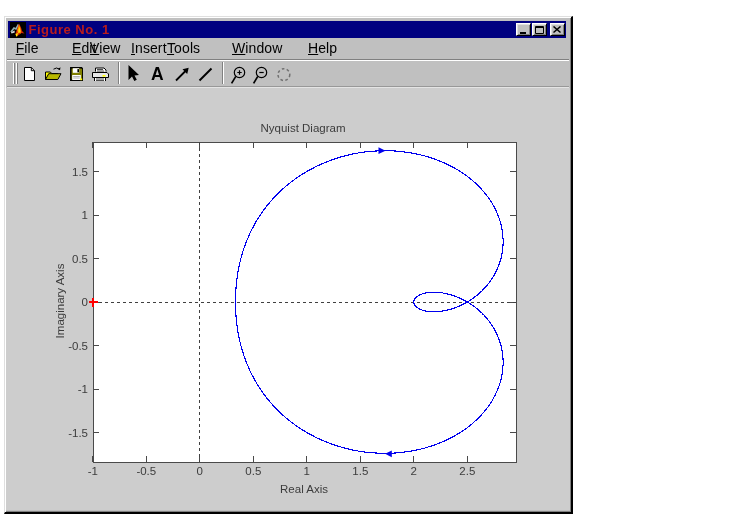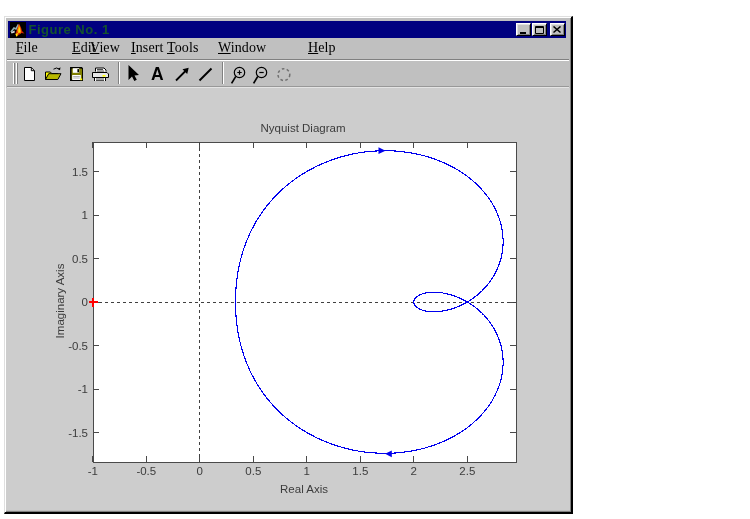--- a/index.html
+++ b/index.html
@@ -2,26 +2,26 @@
 <html><head><meta charset="utf-8"><style>
 * { margin:0; padding:0; box-sizing:border-box; }
 body { width:750px; height:519px; background:#ffffff; position:relative;
   font-family:"Liberation Sans", sans-serif; overflow:hidden; }
 .abs { position:absolute; }
 #win { left:4px; top:16px; width:569px; height:498px; background:#c0c0c0;
   border-top:1px solid #dfdfdf; border-left:1px solid #dfdfdf;
   border-right:2px solid #000; border-bottom:2px solid #000;
   box-shadow: inset 1px 1px 0 #ffffff, inset -1px -1px 0 #808080; }
 #title { left:8px; top:20.5px; width:558px; height:17.8px; background:#000080; }
-#ttext { left:28.5px; top:21.5px; color:#14532d; font-weight:bold; font-size:13px; letter-spacing:0.5px; }
+#ttext { left:28.5px; top:21.5px; color:#b91c1c; font-weight:bold; font-size:13px; letter-spacing:0.5px; }
 .tbtn { top:23px; width:15px; height:13px; background:#c0c0c0;
   border-top:1px solid #fff; border-left:1px solid #fff;
   border-right:1px solid #000; border-bottom:1px solid #000;
   box-shadow: inset 1px 1px 0 #dfdfdf, inset -1px -1px 0 #808080; }
-.menu { top:40.6px; font-size:14px; letter-spacing:0.1px; line-height:1; color:#000;font-family:Liberation Serif, serif; }
+.menu { top:40.6px; font-size:14px; letter-spacing:0.1px; line-height:1; color:#000; }
 .etch-d { height:1px; background:#808080; }
 .etch-w { height:1px; background:#ffffff; }
 .vd { top:63px; width:1px; height:21px; }
 .vdd { background:#808080; } .vdw { background:#ffffff; }
 #canvas { left:6px; top:88px; width:564px; height:422px; background:#cdcdcd; }
 svg { position:absolute; left:0; top:0; }
 </style></head>
 <body>
 <div class="abs" id="win"></div>
 <div class="abs" id="title"></div>
@@ -43,21 +43,21 @@
     <path d="M0.5 1.5h8v7h-8zM0.5 2.5h8" stroke="#000" fill="none"></path>
   </svg>
 <svg class="abs" width="9" height="8" style="left:553px;top:26px">
     <path d="M0.5 0.5 L7.5 6.5 M7.5 0.5 L0.5 6.5" stroke="#000" stroke-width="1.5" fill="none"></path>
   </svg>
 <div class="abs menu" style="left:15.7px"><u>F</u>ile</div>
 <div class="abs menu" style="left:72px"><u>E</u>dit</div>
 <div class="abs menu" style="left:90px"><u>V</u>iew</div>
 <div class="abs menu" style="left:131px"><u>I</u>nsert</div>
 <div class="abs menu" style="left:167px"><u>T</u>ools</div>
-<div class="abs menu" style="left:218px"><u>W</u>indow</div>
+<div class="abs menu" style="left:232px"><u>W</u>indow</div>
 <div class="abs menu" style="left:308px"><u>H</u>elp</div>
 
 <div class="abs etch-d" style="left:7px;top:59px;width:562px"></div>
 <div class="abs etch-w" style="left:7px;top:60px;width:562px"></div>
 <div class="abs vd vdw" style="left:13px"></div>
 <div class="abs vd vdd" style="left:14px"></div>
 <div class="abs vd vdw" style="left:16px"></div>
 <div class="abs vd vdd" style="left:17px"></div>
 <div class="abs vd vdd" style="left:118px;top:62px;height:22px"></div>
 <div class="abs vd vdw" style="left:119px;top:62px;height:22px"></div>

